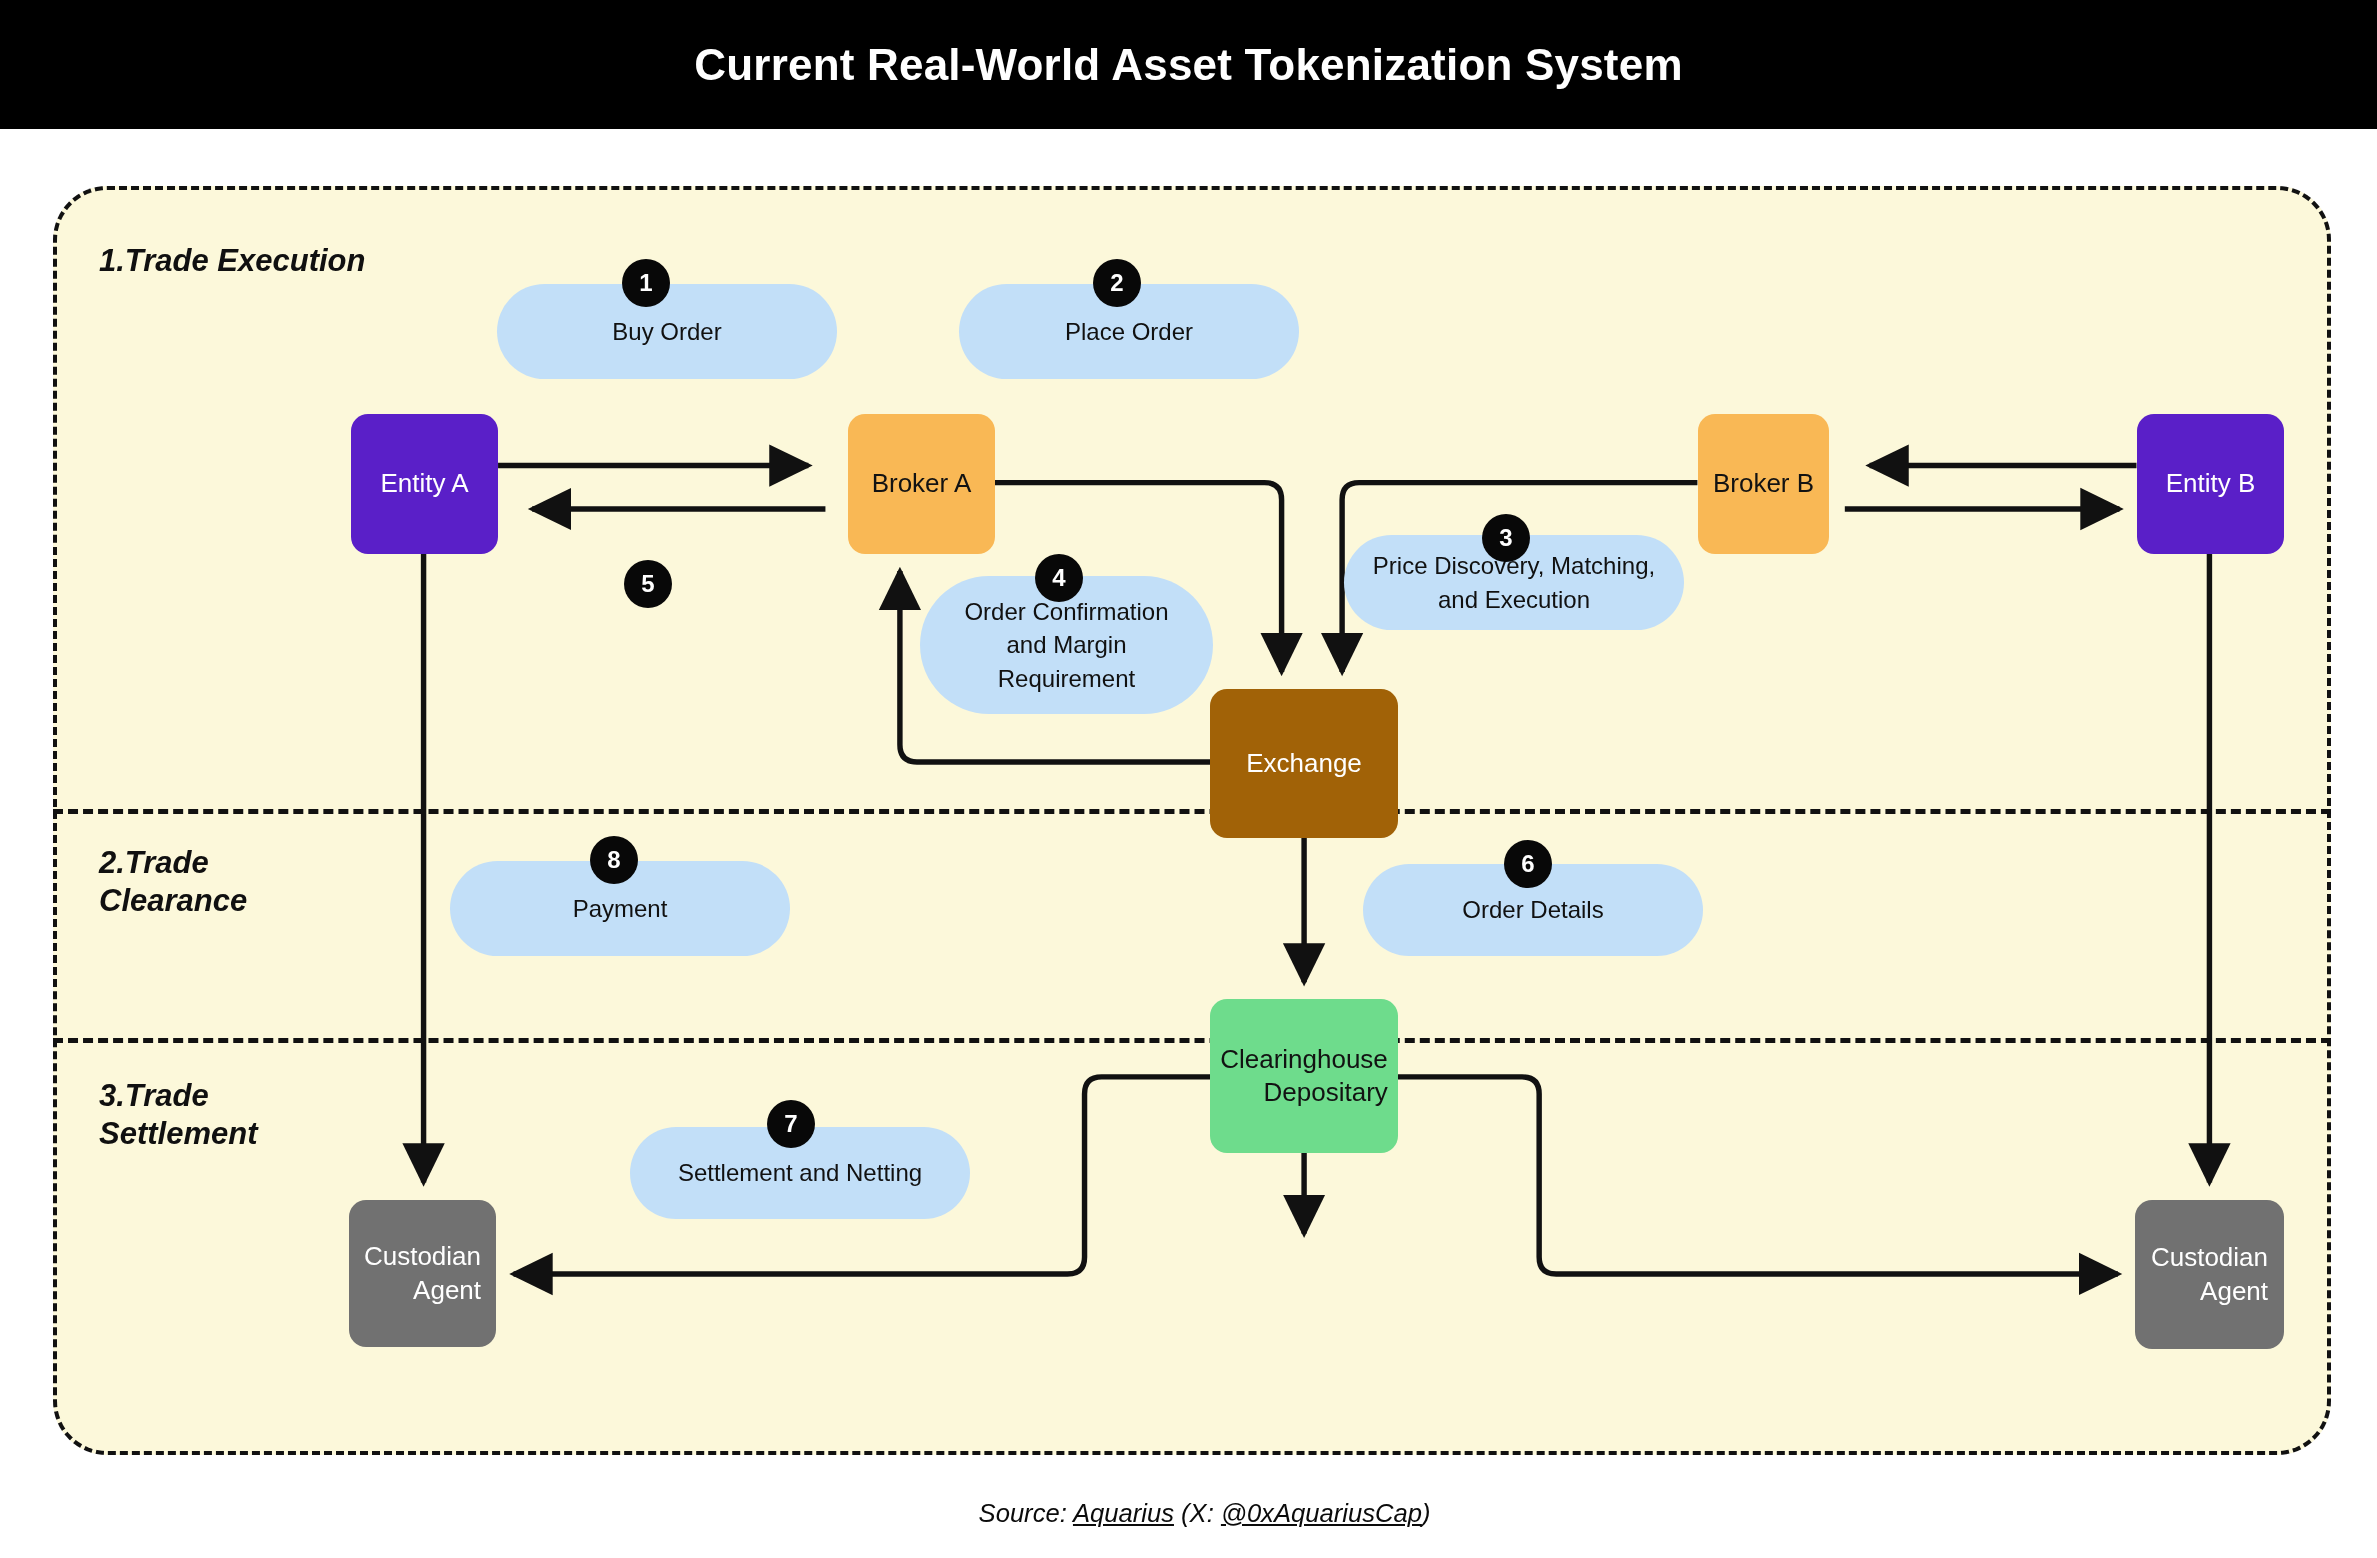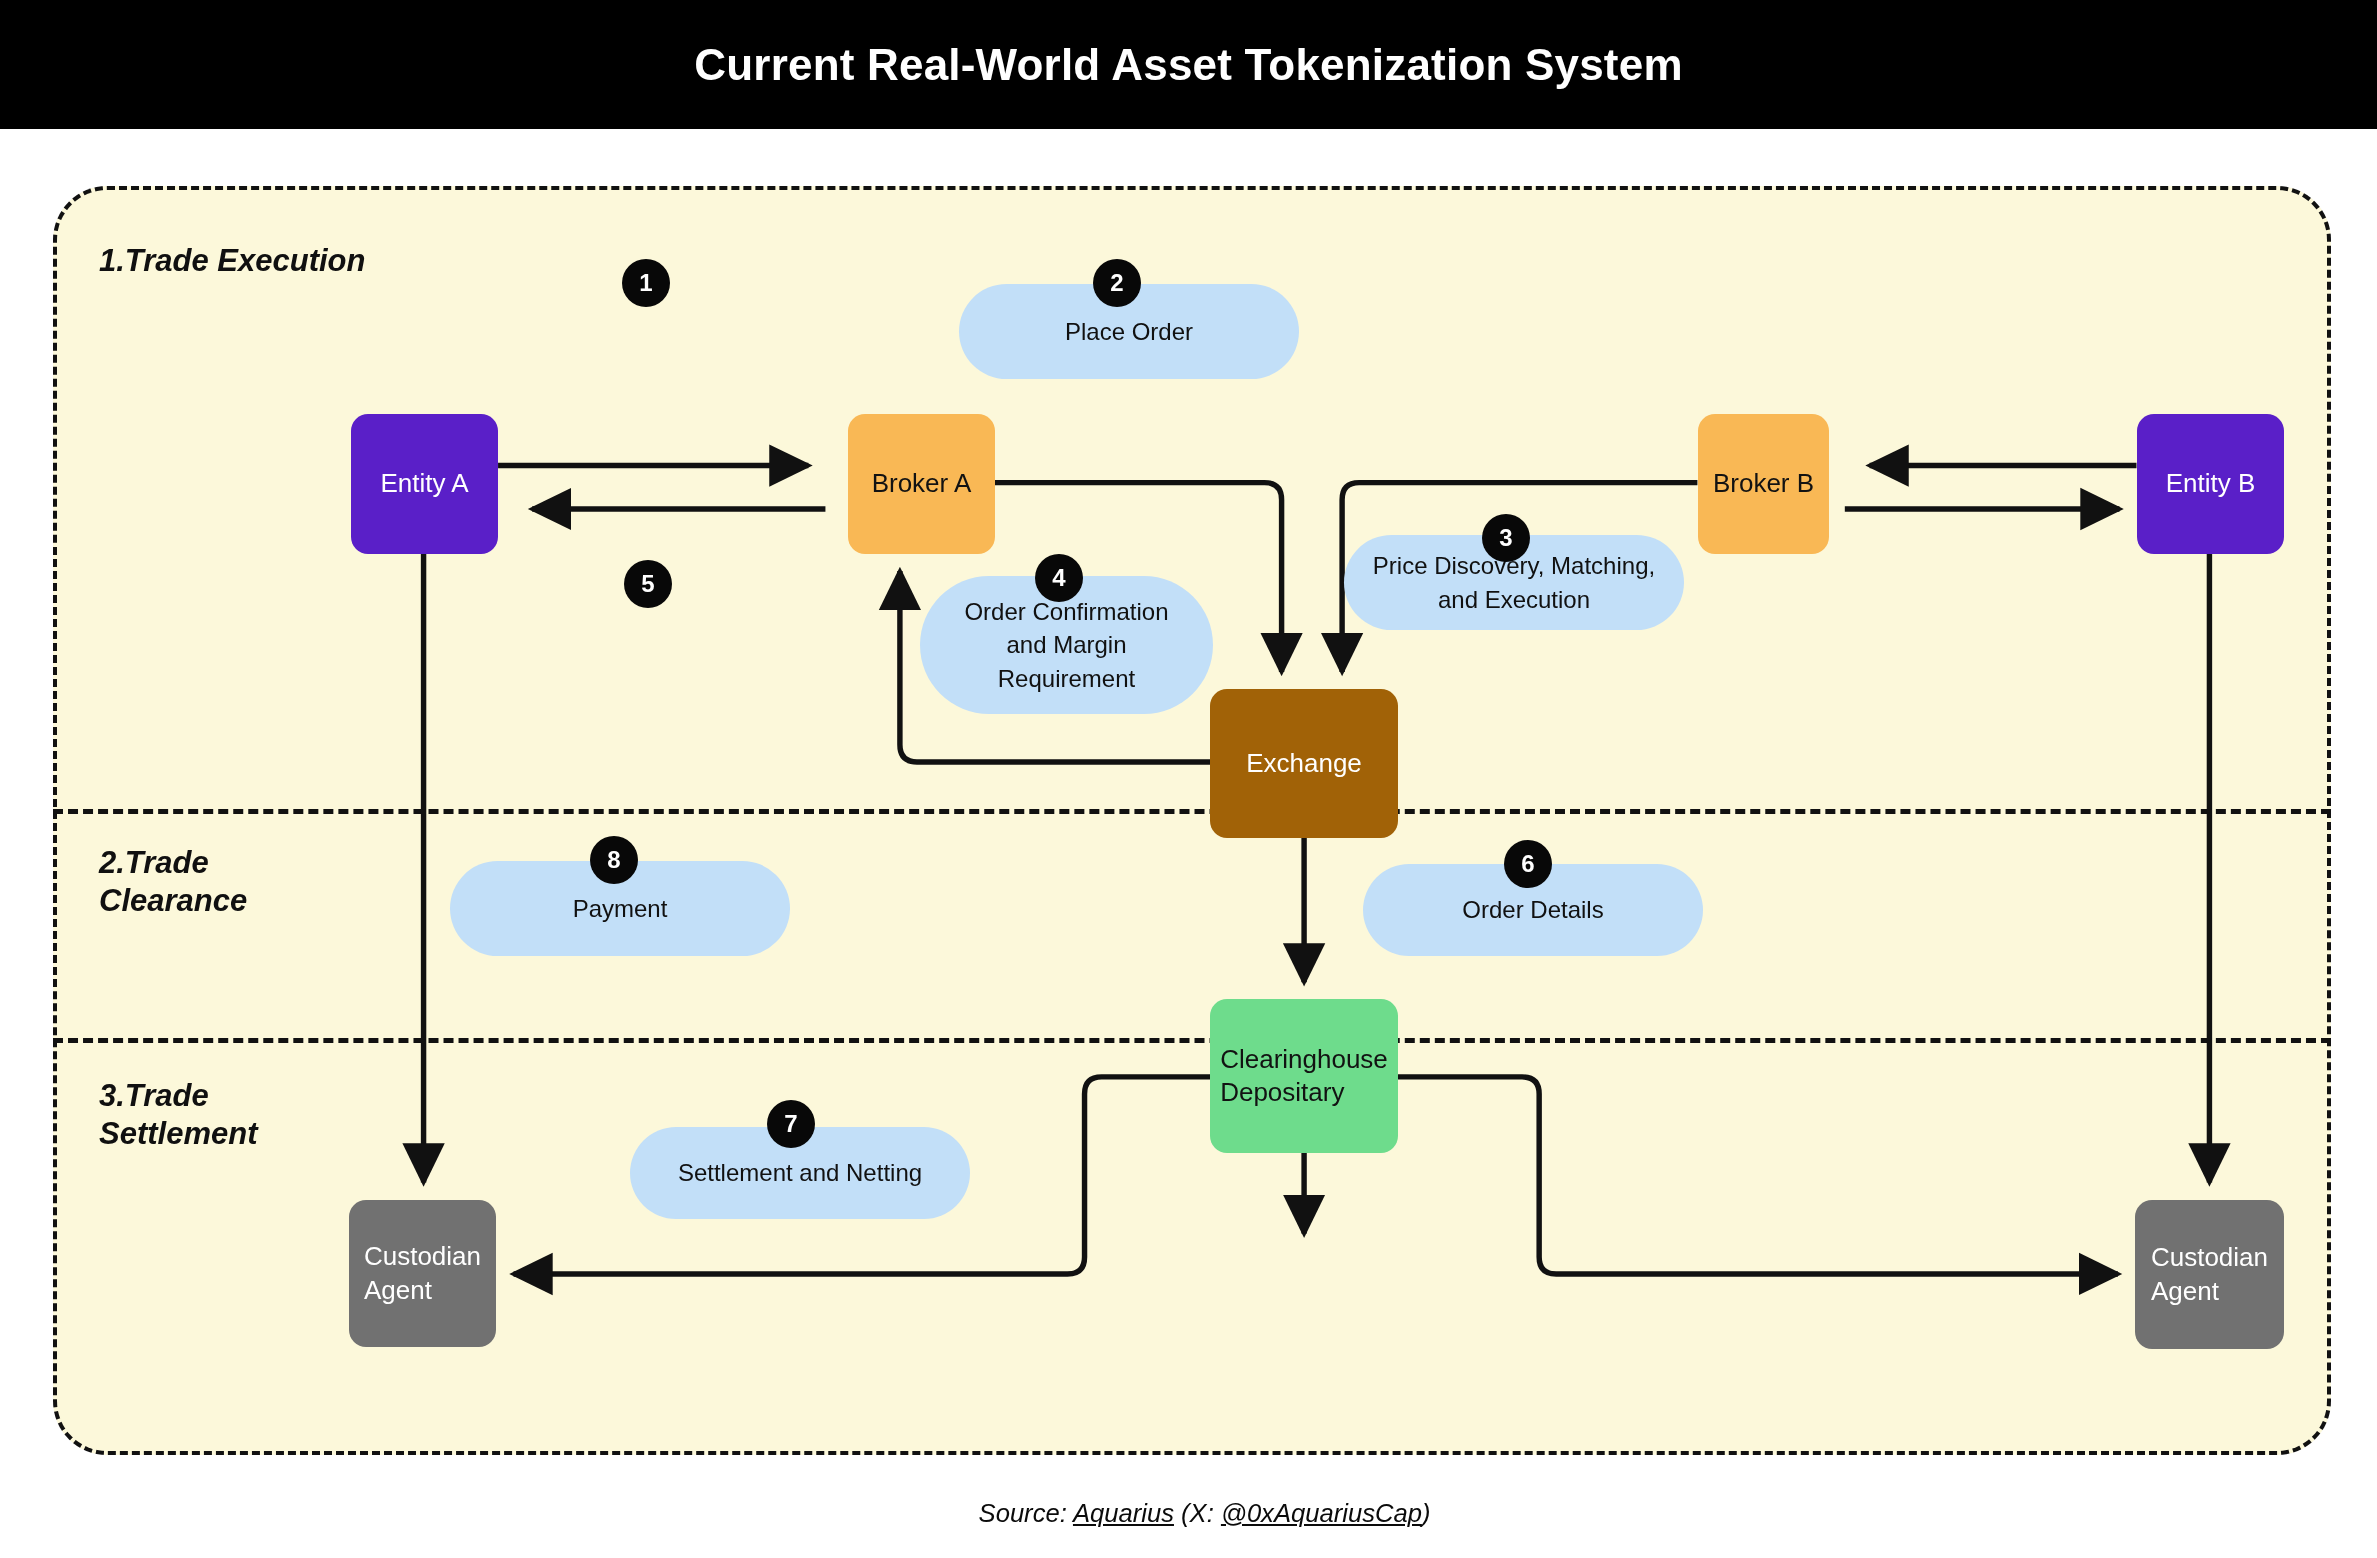--- a/index.html
+++ b/index.html
@@ -42,21 +42,21 @@
     position:absolute;color:#101010;font-size:31px;font-weight:bold;
     font-style:italic;line-height:1.22;white-space:pre-line;
   }
   #lane-label-1{left:99px;top:242px;}
   #lane-label-2{left:99px;top:844px;}
   #lane-label-3{left:99px;top:1077px;}
 
   
   .node{
     position:absolute;border-radius:17px;
-    display:flex;align-items:center;justify-content:center;text-align:left;
+    display:flex;align-items:center;justify-content:center;text-align:right;
     font-size:26px;line-height:1.28;white-space:pre-line;
     box-sizing:border-box;
   }
   .node.purple{background:#5A1FC8;color:#ffffff;}
   .node.orange{background:#F9B855;color:#121212;}
   .node.navy{background:#a16207;color:#ffffff;}
   .node.green{background:#6EDC8C;color:#121212;}
   .node.gray{background:#717171;color:#ffffff;}
 
   #node-entity-a  {left:351px; top:414px;  width:147px;height:140px;}
@@ -171,20 +171,21 @@
   <div class="node orange" id="node-broker-b">Broker B</div>
   <div class="node purple" id="node-entity-b">Entity B</div>
   <div class="node navy" id="node-exchange">Exchange</div>
   <div class="node green" id="node-clearing">Clearinghouse
 Depositary</div>
   <div class="node gray" id="node-cust-left">Custodian
 Agent</div>
   <div class="node gray" id="node-cust-right">Custodian
 Agent</div>
 
+  <div class="pill" id="pill-1">Buy Order</div>
   <div class="pill" id="pill-2">Place Order</div>
   <div class="pill" id="pill-3">Price Discovery, Matching,
 and Execution</div>
   <div class="pill" id="pill-4">Order Confirmation
 and Margin
 Requirement</div>
   <div class="pill" id="pill-6">Order Details</div>
   <div class="pill" id="pill-7">Settlement and Netting</div>
   <div class="pill" id="pill-8">Payment</div>
 

